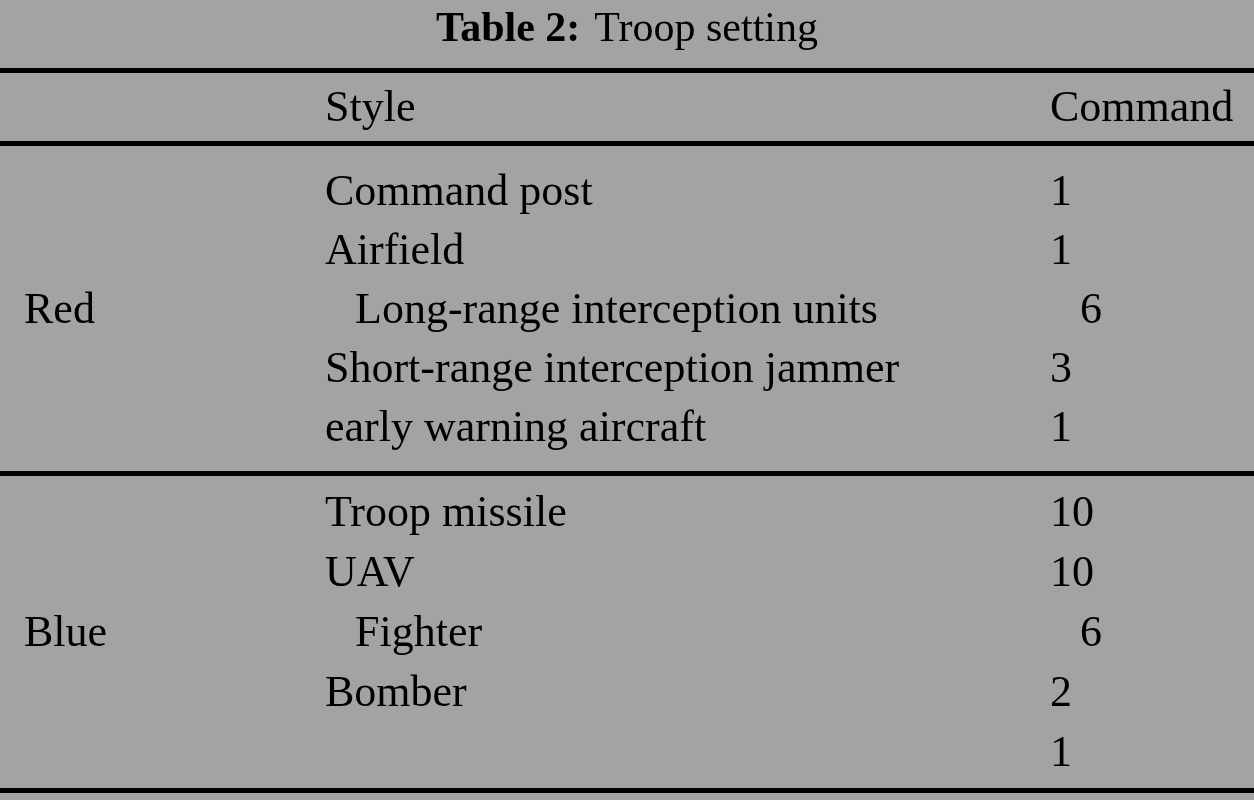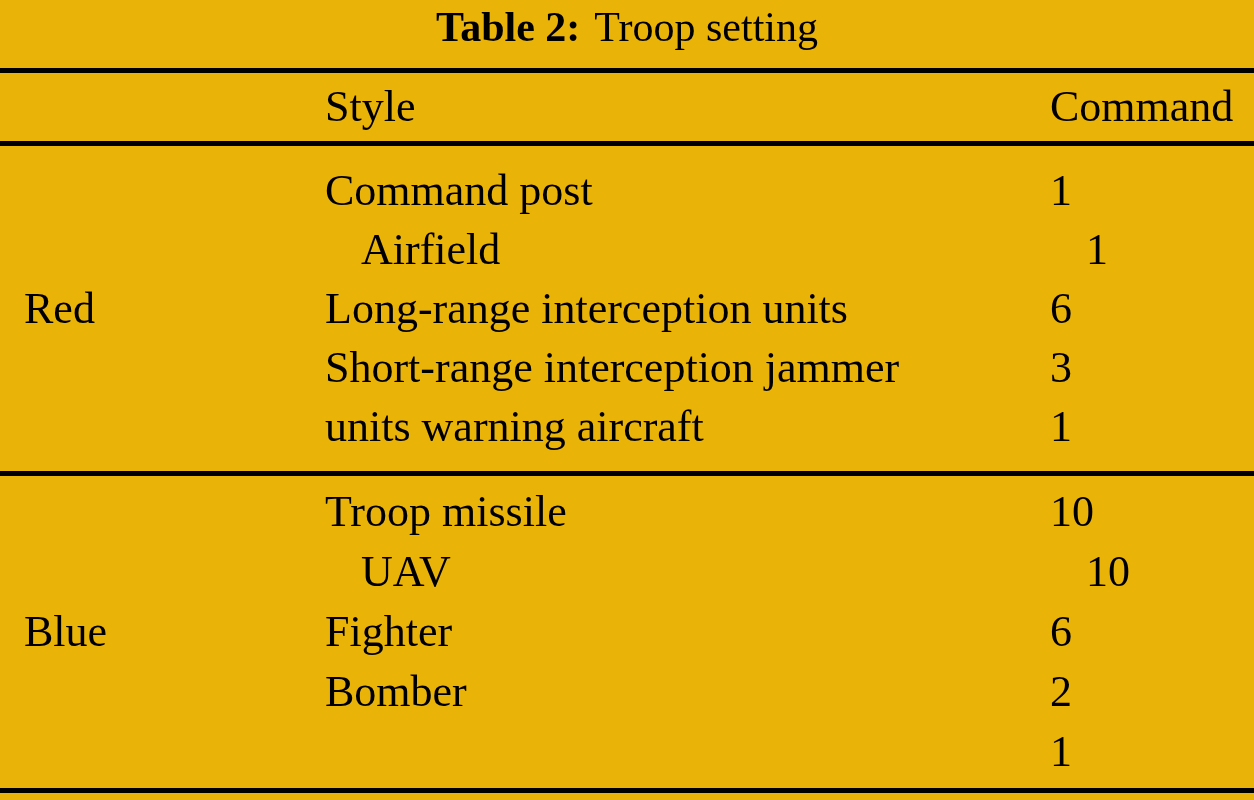--- a/index.html
+++ b/index.html
@@ -4,21 +4,21 @@
 <style>
   html, body {
     margin: 0;
     padding: 0;
     background: #ffffff;
   }
   .page {
     position: relative;
     width: 1254px;
     height: 800px;
-    background: #eab308;
+    background: #a3a3a3;
     color: #000000;
     font-family: "Liberation Serif", "DejaVu Serif", serif;
     overflow: hidden;
   }
   .caption {
     position: absolute;
     top: 0px;
     left: 0;
     width: 100%;
     text-align: center;
@@ -64,21 +64,21 @@
   .style-cell  { grid-column: 2; }
   .number-cell { grid-column: 3; }
   .group-label {
     grid-column: 1;
     grid-row: 1 / span 5;
     align-self: center;
     padding-left: 24px;
     font-size: 44px;
     line-height: 1;
   }
-  .r1 { grid-row: 1; } .r2 { grid-row: 2; margin-left: 36px; } .r3 { grid-row: 3; }
+  .r1 { grid-row: 1; } .r2 { grid-row: 2; } .r3 { grid-row: 3; margin-left: 30px; }
   .r4 { grid-row: 4; } .r5 { grid-row: 5; }
 </style>
 </head>
 <body>
 
 <div class="page">
 
   <div class="caption">
     <span class="caption-label">Table 2:</span><span class="caption-text">Troop setting</span>
   </div>
@@ -103,21 +103,21 @@
 
       <div class="cell style-cell r2">Airfield</div>
       <div class="cell number-cell r2">1</div>
 
       <div class="cell style-cell r3">Long-range interception units</div>
       <div class="cell number-cell r3">6</div>
 
       <div class="cell style-cell r4">Short-range interception jammer</div>
       <div class="cell number-cell r4">3</div>
 
-      <div class="cell style-cell r5">units warning aircraft</div>
+      <div class="cell style-cell r5">early warning aircraft</div>
       <div class="cell number-cell r5">1</div>
     </div>
 
     <div class="rule"></div>
 
     <div class="section blue">
       <div class="group-label">Blue</div>
 
       <div class="cell style-cell r1">Troop missile</div>
       <div class="cell number-cell r1">10</div>

